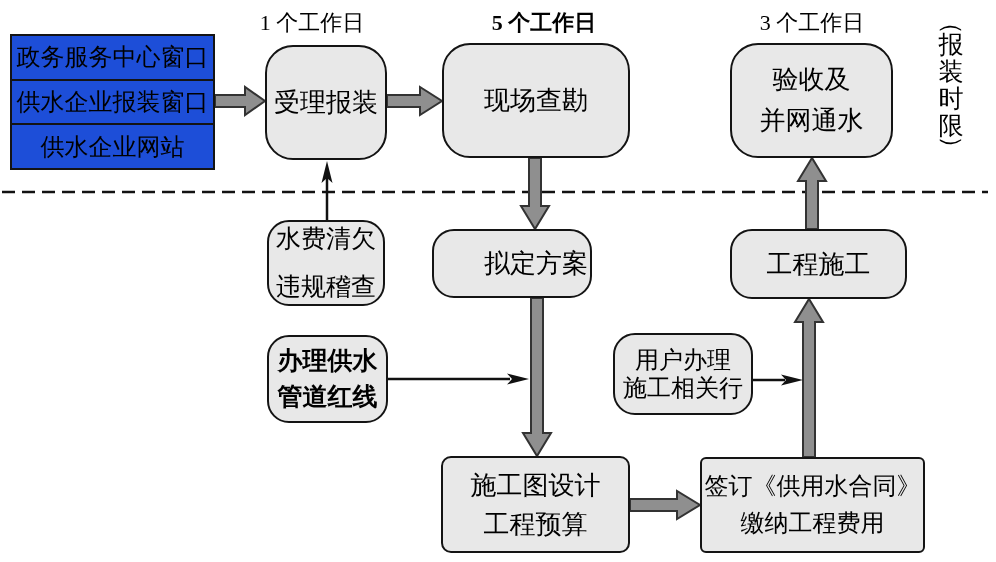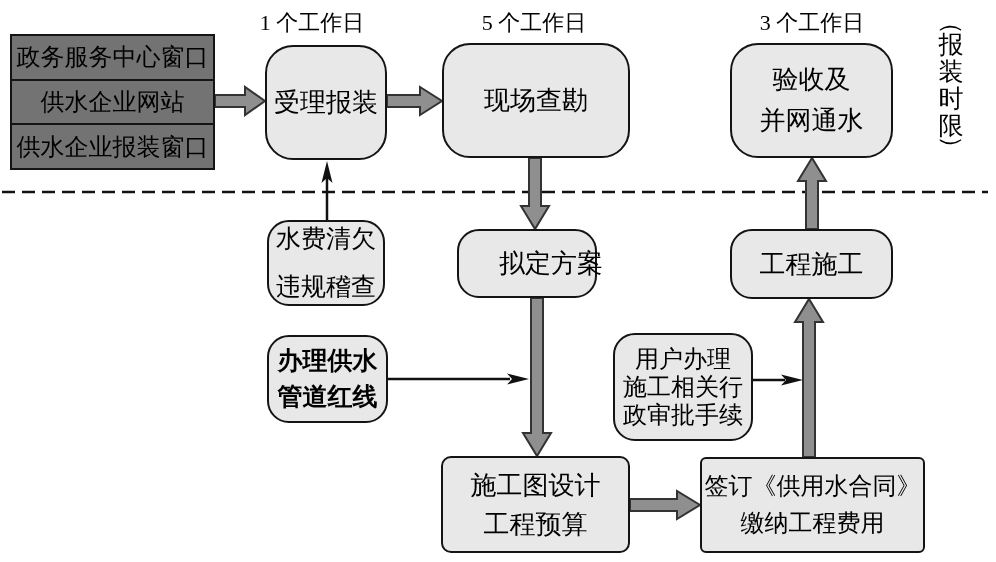--- a/index.html
+++ b/index.html
@@ -16,45 +16,45 @@
     background:#e8e8e8; border:2.5px solid #141414; border-radius:22px;
     display:flex; flex-direction:column; align-items:center; justify-content:center;
     text-align:center; font-size:26px; line-height:1.5; white-space:nowrap;
   }
   .node.big { border-radius:28px; }
 
   #node-accept       { left:265px; top:45px;  width:122px; height:115px;justify-content:center; }
   #node-survey       { left:442px; top:43px;  width:188px; height:115px; }
   #node-acceptance   { left:730px; top:43px;  width:163px; height:115px; line-height:1.55; }
   #node-arrears      { left:267px; top:220px; width:118px; height:86px;  font-size:25px; line-height:1.45;gap:12px; }
-  #node-plan         { left:457px; top:229px; width:140px; height:69px;padding-left:48px; }
-  #node-construction { left:730px; top:229px; width:163px; height:70px; }
+  #node-plan         { left:432px; top:229px; width:160px; height:69px;padding-left:48px; }
+  #node-construction { left:730px; top:229px; width:177px; height:70px; }
   #node-redline      { left:267px; top:335px; width:121px; height:88px;  font-size:25px; line-height:1.45;font-weight:bold; }
-  #node-approval     { left:613px; top:333px; width:140px; height:108px;  font-size:24px; line-height:1.18;text-align:center; }
+  #node-approval     { left:613px; top:333px; width:140px; height:82px;  font-size:24px; line-height:1.18;text-align:center; }
   #node-design       { left:441px; top:456px; width:189px; height:97px;  border-radius:10px; }
   #node-contract     { left:700px; top:457px; width:225px; height:96px;  border-radius:6px; font-size:24px; line-height:1.55; }
 
   #source-box {
     position:absolute; z-index:2; box-sizing:border-box;
     left:10px; top:34px; width:205px; height:136px;
-    background:#737373; border:2.5px solid #141414;
+    background:#1d4ed8; border:2.5px solid #141414;
     display:flex; flex-direction:column;
   }
   .source-row {
     flex:1; display:flex; align-items:center; justify-content:center;
     font-size:24px; white-space:nowrap;
   }
   .source-row + .source-row { border-top:2px solid #141414; }
 
   .duration {
     position:absolute; z-index:2; top:8px; width:120px; height:26px;
     font-size:22px; text-align:center; white-space:nowrap;
   }
   #duration-accept     { left:252px; }
-  #duration-survey     { left:474px; }
+  #duration-survey     { left:484px;font-weight:bold; }
   #duration-acceptance { left:752px; }
 
   #side-note {
     position:absolute; z-index:2; left:934px; top:13px; width:34px;
     display:flex; flex-direction:column; align-items:center;
     font-size:25px;
   }
   #side-note .vchar  { display:block; line-height:27px; height:27px; }
   #side-note .vparen { display:block; line-height:18px; height:18px; transform:rotate(90deg); }
 </style>
@@ -84,22 +84,22 @@
       <polygon points="529,379 507,373.5 512,379 507,384.5" fill="#111111"></polygon>
     </g>
     <g>
       <line x1="753" y1="380" x2="785" y2="380" stroke="#111111" stroke-width="2.5"></line>
       <polygon points="803,380 781,374.5 786,380 781,385.5" fill="#111111"></polygon>
     </g>
   </svg>
 
   <div id="source-box">
     <div class="source-row">政务服务中心窗口</div>
+    <div class="source-row">供水企业报装窗口</div>
     <div class="source-row">供水企业网站</div>
-    <div class="source-row">供水企业报装窗口</div>
   </div>
 
   <div class="duration" id="duration-accept">1 个工作日</div>
   <div class="duration" id="duration-survey">5 个工作日</div>
   <div class="duration" id="duration-acceptance">3 个工作日</div>
 
   <div class="node big" id="node-accept">
     <span>受理报装</span>
   </div>
 
@@ -126,21 +126,20 @@
   </div>
 
   <div class="node" id="node-redline">
     <span>办理供水</span>
     <span>管道红线</span>
   </div>
 
   <div class="node" id="node-approval">
     <span>用户办理</span>
     <span>施工相关行</span>
-    <span>政审批手续</span>
   </div>
 
   <div class="node" id="node-design">
     <span>施工图设计</span>
     <span>工程预算</span>
   </div>
 
   <div class="node" id="node-contract">
     <span>签订《供用水合同》</span>
     <span>缴纳工程费用</span>

